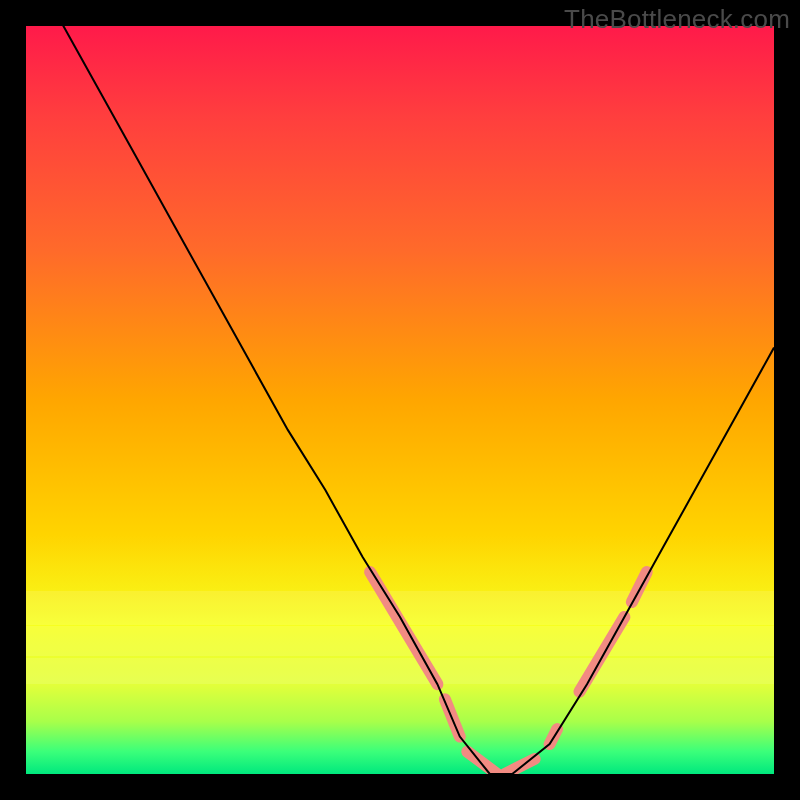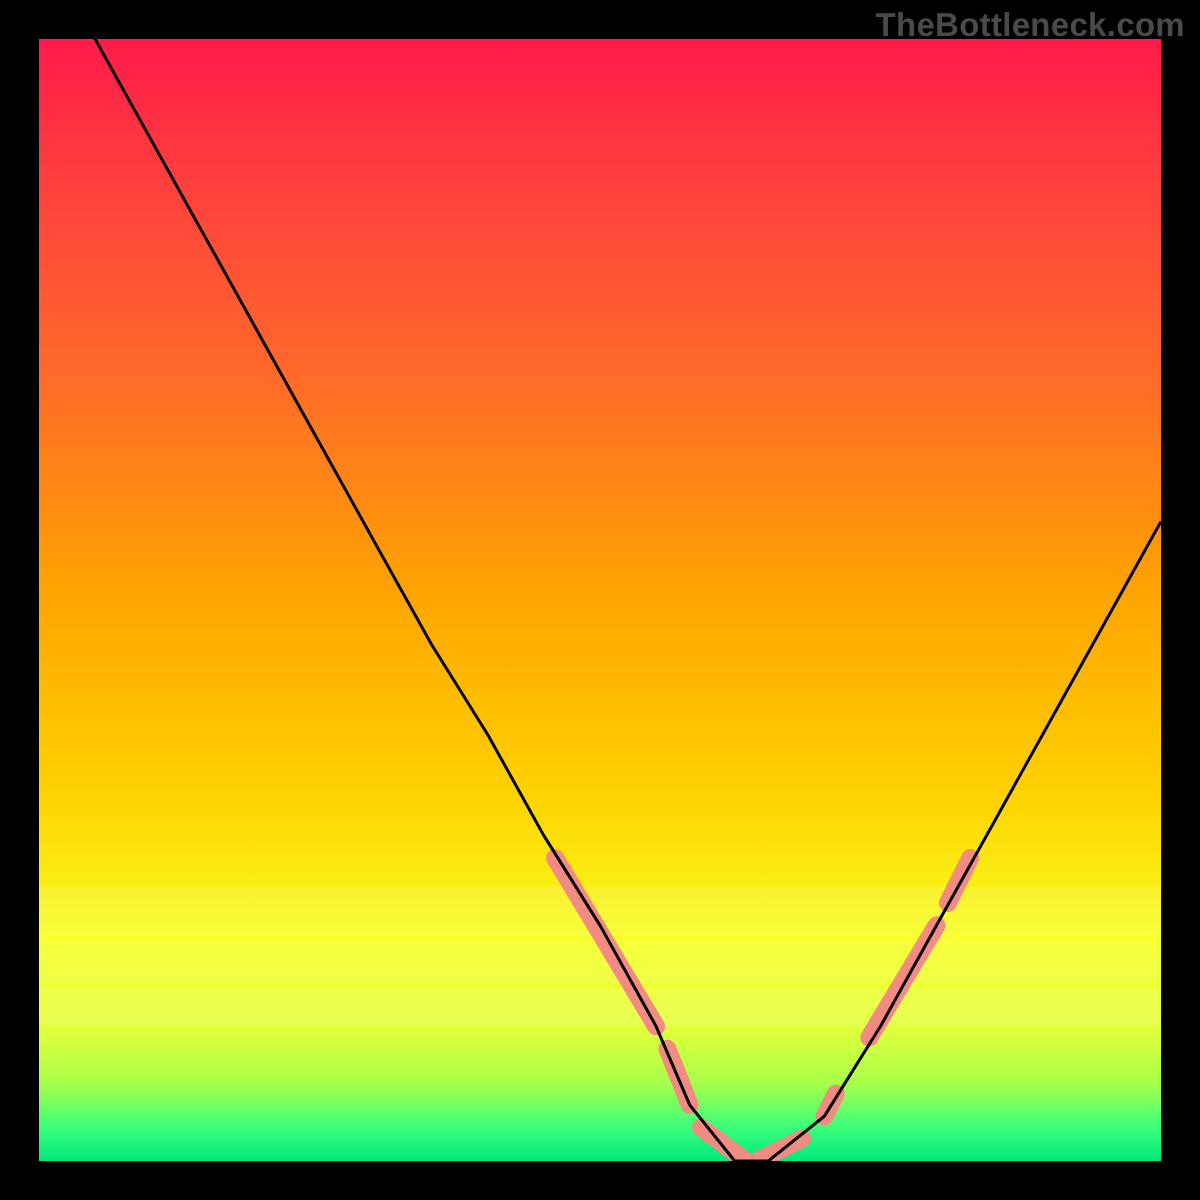--- a/index.html
+++ b/index.html
@@ -15,22 +15,22 @@
     position: relative;
     width: 800px;
     height: 800px;
     background: #000;
   }
   .watermark {
     position: absolute;
     top: 4px;
     right: 10px;
     color: #4a4a4a;
-    font-size: 22px;
-    font-weight: 700;
+    font-size: 26px;
+    font-weight: 400;
     letter-spacing: 0.2px;
     z-index: 10;
   }
   .plot {
     position: absolute;
     left: 26px;
     top: 26px;
     width: 748px;
     height: 748px;
     background: linear-gradient(to bottom,

